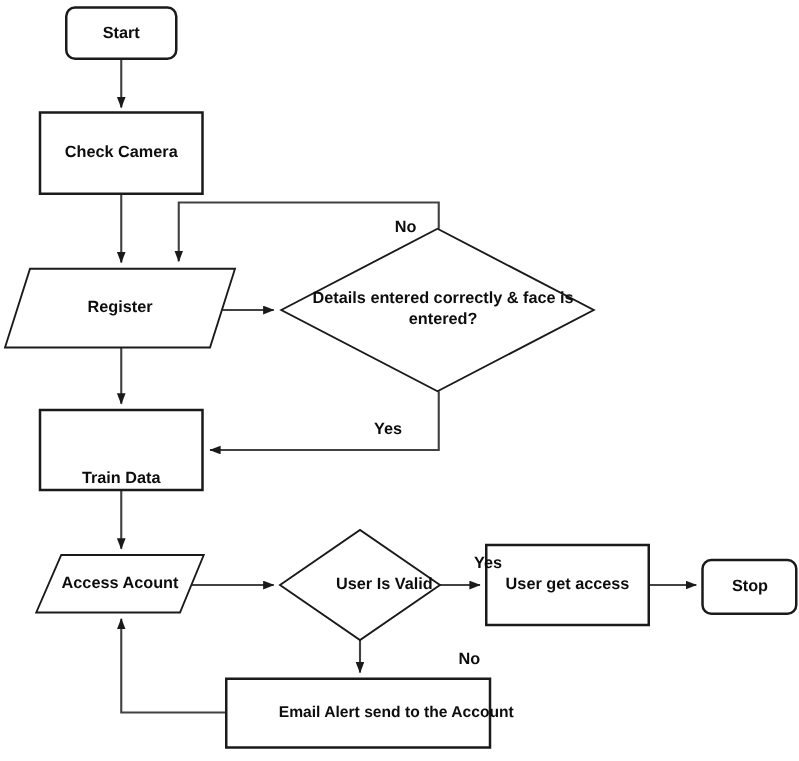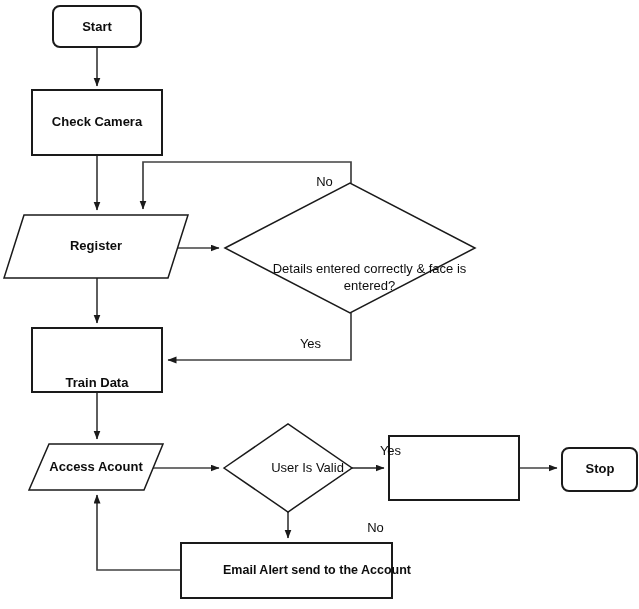--- a/index.html
+++ b/index.html
@@ -43,21 +43,21 @@
   .arrowhead-fill { fill: var(--shape-border); }
   .label {
     position: absolute;
     transform: translate(-50%, -50%);
     font-size: 13px;
     line-height: 1.3;
     text-align: center;
     white-space: nowrap;
   }
   .node-label { font-weight: bold; }
-  .decision-label, .edge-label { font-weight: normal; padding-left: 39px; }
+  .decision-label, .edge-label { font-weight: bold; padding-left: 39px; }
   .multiline { white-space: normal; }
   .multiline .ln { white-space: nowrap; }
 </style>
 </head>
 <body>
 
 <div class="canvas">
 
   <svg class="flow" width="639" height="609" viewBox="0 0 639 609">
     <defs>
@@ -87,27 +87,28 @@
     <polygon class="shape shape-poly" points="49,444 163,444 144,490 29,490"></polygon>
     <polygon class="shape shape-poly" points="224,468 288,424 352,468 288,512"></polygon>
     <rect class="shape shape-rect" x="389" y="436" width="130" height="64"></rect>
     <rect class="shape shape-rect" x="562" y="448" width="75" height="43" rx="7"></rect>
     <rect class="shape shape-rect" x="181" y="543" width="211" height="55"></rect>
   </svg>
 
   <div class="label node-label" style="left:97px; top:27px;">Start</div>
   <div class="label node-label" style="left:97px; top:122px;">Check Camera</div>
   <div class="label node-label" style="left:96px; top:246px;">Register</div>
-  <div class="label decision-label multiline" style="left:350px; top:247px; width:250px;margin-top:31px;">
+  <div class="label decision-label multiline" style="left:335px; top:247px; width:250px;">
     <div class="ln">Details entered correctly &amp; face is</div>
     <div class="ln">entered?</div>
   </div>
   <div class="label node-label" style="left:97px; top:360px;margin-top:23px;">Train Data</div>
   <div class="label node-label" style="left:96px; top:467px;">Access Acount</div>
   <div class="label decision-label" style="left:288px; top:468px;">User Is Valid</div>
+  <div class="label node-label" style="left:454px; top:468px;">User get access</div>
   <div class="label node-label" style="left:600px; top:469px;">Stop</div>
   <div class="label node-label multiline" style="left:287px; top:570px; width:208px; font-size:12.5px;padding-left:40px;">
     <div class="ln">Email Alert send to the Account</div>
   </div>
 
   <div class="label edge-label" style="left:305px; top:182px;">No</div>
   <div class="label edge-label" style="left:291px; top:344px;">Yes</div>
   <div class="label edge-label" style="left:371px; top:451px;">Yes</div>
   <div class="label edge-label" style="left:356px; top:528px;">No</div>
 

